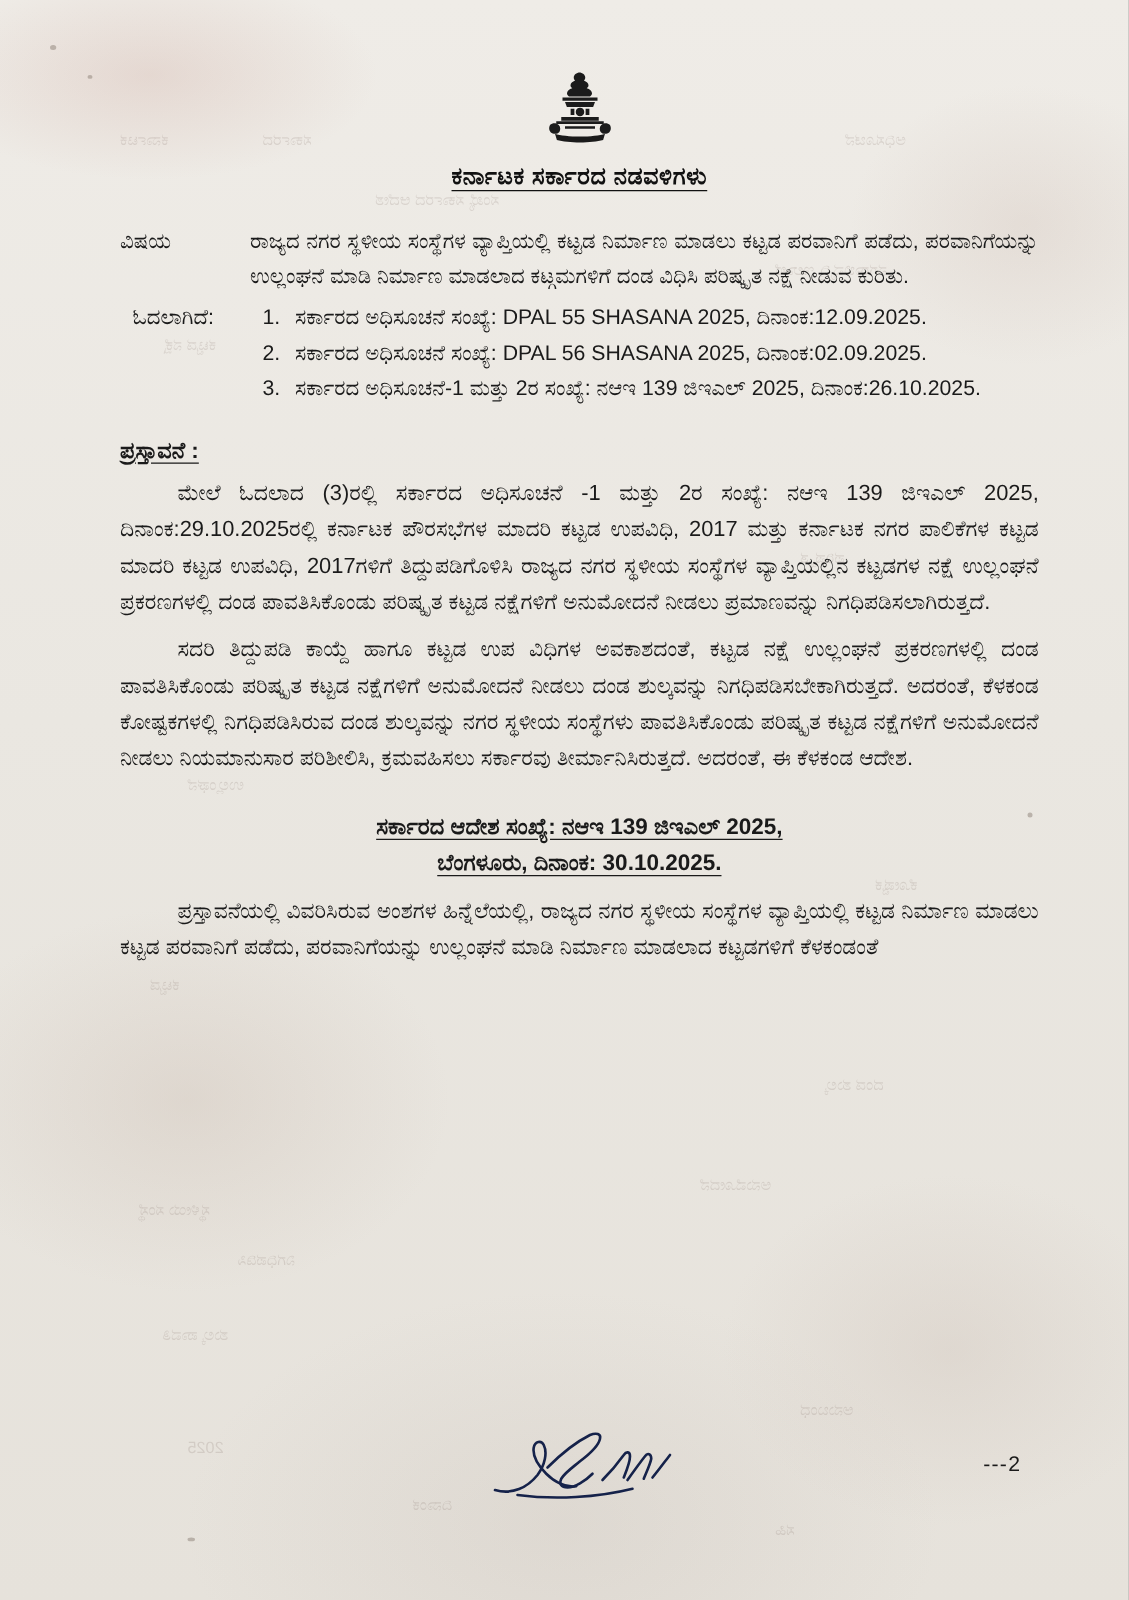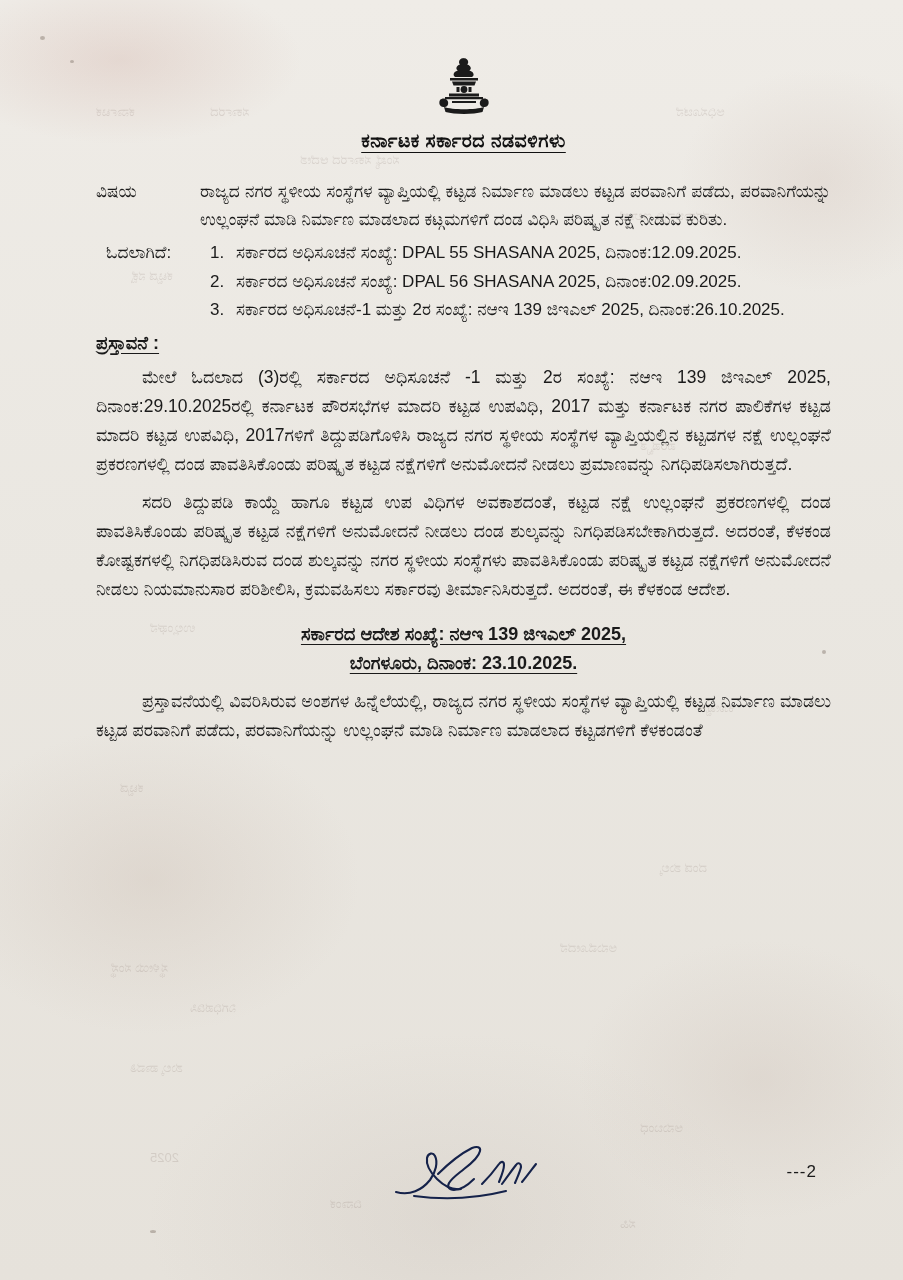--- a/index.html
+++ b/index.html
@@ -99,36 +99,36 @@
     margin-bottom: 1px;
   }
   .ref-num {
     width: 26px;
     flex: 0 0 26px;
   }
   .ref-text {
     flex: 1;
   }
   .section-head {
-    margin-top: 8px;
+    margin-top: 24px;
     font-size: 18px;
     font-weight: bold;
     text-decoration: underline;
     text-underline-offset: 4px;
   }
   p.body {
     font-size: 17.5px;
     line-height: 1.66;
     text-align: justify;
     text-justify: inter-word;
     margin: 9px 0 0 0;
     text-indent: 46px;
   }
   .order-head {
-    margin-top: 16px;
+    margin-top: 26px;
     text-align: center;
     font-size: 18px;
     font-weight: bold;
     line-height: 1.6;
   }
   .order-head div {
     display: inline-block;
     text-decoration: underline;
     text-underline-offset: 4px;
   }
@@ -241,21 +241,21 @@
       </div>
     </div>
 
     <div class="section-head">ಪ್ರಸ್ತಾವನೆ :</div>
 
     <p class="body">ಮೇಲೆ ಓದಲಾದ (3)ರಲ್ಲಿ ಸರ್ಕಾರದ ಅಧಿಸೂಚನೆ -1 ಮತ್ತು 2ರ ಸಂಖ್ಯೆ: ನಆಇ 139 ಜಿಇಎಲ್ 2025, ದಿನಾಂಕ:29.10.2025ರಲ್ಲಿ ಕರ್ನಾಟಕ ಪೌರಸಭೆಗಳ ಮಾದರಿ ಕಟ್ಟಡ ಉಪವಿಧಿ, 2017 ಮತ್ತು ಕರ್ನಾಟಕ ನಗರ ಪಾಲಿಕೆಗಳ ಕಟ್ಟಡ ಮಾದರಿ ಕಟ್ಟಡ ಉಪವಿಧಿ, 2017ಗಳಿಗೆ ತಿದ್ದುಪಡಿಗೊಳಿಸಿ ರಾಜ್ಯದ ನಗರ ಸ್ಥಳೀಯ ಸಂಸ್ಥೆಗಳ ವ್ಯಾಪ್ತಿಯಲ್ಲಿನ ಕಟ್ಟಡಗಳ ನಕ್ಷೆ ಉಲ್ಲಂಘನೆ ಪ್ರಕರಣಗಳಲ್ಲಿ ದಂಡ ಪಾವತಿಸಿಕೊಂಡು ಪರಿಷ್ಕೃತ ಕಟ್ಟಡ ನಕ್ಷೆಗಳಿಗೆ ಅನುಮೋದನೆ ನೀಡಲು ಪ್ರಮಾಣವನ್ನು ನಿಗಧಿಪಡಿಸಲಾಗಿರುತ್ತದೆ.</p>
     <p class="body">ಸದರಿ ತಿದ್ದುಪಡಿ ಕಾಯ್ದೆ ಹಾಗೂ ಕಟ್ಟಡ ಉಪ ವಿಧಿಗಳ ಅವಕಾಶದಂತೆ, ಕಟ್ಟಡ ನಕ್ಷೆ ಉಲ್ಲಂಘನೆ ಪ್ರಕರಣಗಳಲ್ಲಿ ದಂಡ ಪಾವತಿಸಿಕೊಂಡು ಪರಿಷ್ಕೃತ ಕಟ್ಟಡ ನಕ್ಷೆಗಳಿಗೆ ಅನುಮೋದನೆ ನೀಡಲು ದಂಡ ಶುಲ್ಕವನ್ನು ನಿಗಧಿಪಡಿಸಬೇಕಾಗಿರುತ್ತದೆ. ಅದರಂತೆ, ಕೆಳಕಂಡ ಕೋಷ್ಟಕಗಳಲ್ಲಿ ನಿಗಧಿಪಡಿಸಿರುವ ದಂಡ ಶುಲ್ಕವನ್ನು ನಗರ ಸ್ಥಳೀಯ ಸಂಸ್ಥೆಗಳು ಪಾವತಿಸಿಕೊಂಡು ಪರಿಷ್ಕೃತ ಕಟ್ಟಡ ನಕ್ಷೆಗಳಿಗೆ ಅನುಮೋದನೆ ನೀಡಲು ನಿಯಮಾನುಸಾರ ಪರಿಶೀಲಿಸಿ, ಕ್ರಮವಹಿಸಲು ಸರ್ಕಾರವು ತೀರ್ಮಾನಿಸಿರುತ್ತದೆ. ಅದರಂತೆ, ಈ ಕೆಳಕಂಡ ಆದೇಶ.</p>
 
     <div class="order-head">
       <div>ಸರ್ಕಾರದ ಆದೇಶ ಸಂಖ್ಯೆ: ನಆಇ 139 ಜಿಇಎಲ್ 2025,</div><br>
-      <div>ಬೆಂಗಳೂರು, ದಿನಾಂಕ: 23.10.2025.</div>
+      <div>ಬೆಂಗಳೂರು, ದಿನಾಂಕ: 30.10.2025.</div>
     </div>
 
     <p class="body">ಪ್ರಸ್ತಾವನೆಯಲ್ಲಿ ವಿವರಿಸಿರುವ ಅಂಶಗಳ ಹಿನ್ನೆಲೆಯಲ್ಲಿ, ರಾಜ್ಯದ ನಗರ ಸ್ಥಳೀಯ ಸಂಸ್ಥೆಗಳ ವ್ಯಾಪ್ತಿಯಲ್ಲಿ ಕಟ್ಟಡ ನಿರ್ಮಾಣ ಮಾಡಲು ಕಟ್ಟಡ ಪರವಾನಿಗೆ ಪಡೆದು, ಪರವಾನಿಗೆಯನ್ನು ಉಲ್ಲಂಘನೆ ಮಾಡಿ ನಿರ್ಮಾಣ ಮಾಡಲಾದ ಕಟ್ಟಡಗಳಿಗೆ ಕೆಳಕಂಡಂತೆ</p>
 
   </div>
 
   <div class="signature">
     <svg viewBox="0 0 190 72" width="190" height="72" aria-hidden="true">
       <g fill="none" stroke="#15224a" stroke-width="2.1" stroke-linecap="round" stroke-linejoin="round">
         <path d="M6 58 c14 4 26-2 34-12 6-8 8-18 5-24 -2-4-7-3-8 2 -1 6 3 14 10 21 7 7 16 11 24 10"></path>

